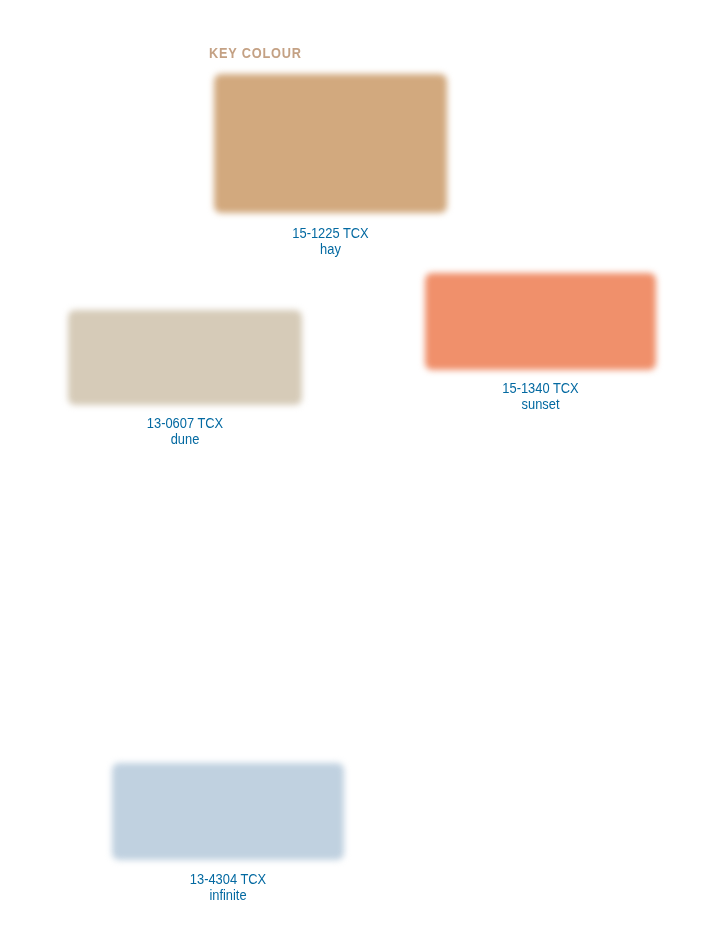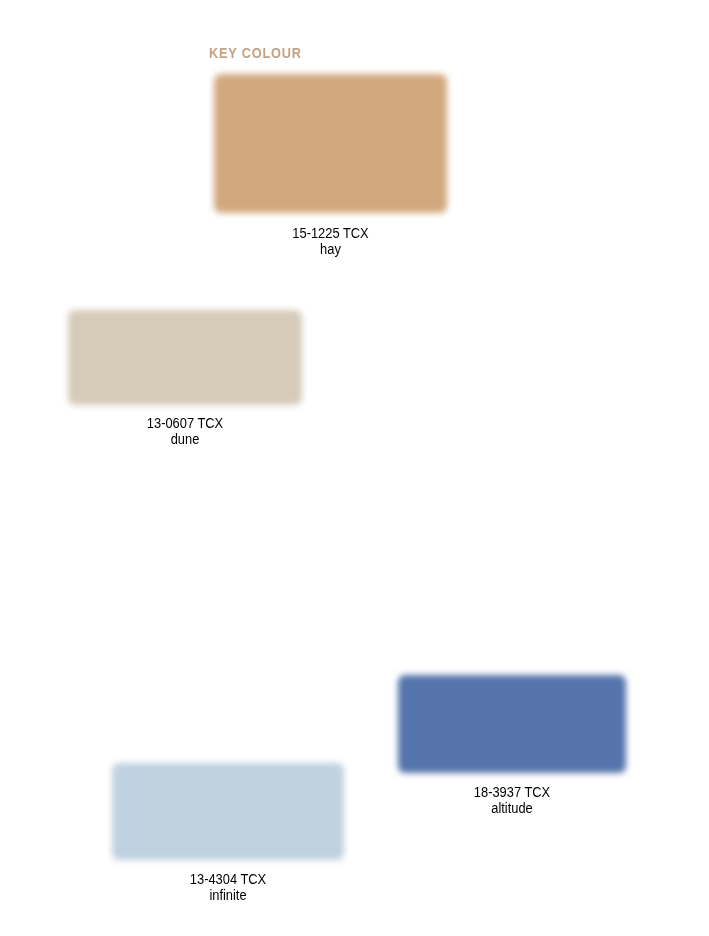--- a/index.html
+++ b/index.html
@@ -56,21 +56,21 @@
     bottom: 3px;
     border-radius: 5px;
     background: inherit;
     filter: none;
   }
 
   .swatch-caption {
     position: absolute;
     width: 100%;
     text-align: center;
-    color: #000000;
+    color: #0369a1;
     font-family: "Liberation Sans Narrow", "Liberation Sans", sans-serif;
     font-size: 14px;
     line-height: 15.5px;
     white-space: nowrap;
   }
   .swatch-caption .code {
     display: block;
     transform: scaleX(0.92);
   }
   .swatch-caption .name {
@@ -92,25 +92,25 @@
         <span class="name">hay</span>
       </div>
     </div>
     <div class="swatch-group" style="left: 68px; top: 310px; width: 234px; height: 95px;">
       <div class="swatch-chip" style="background: rgb(214, 203, 184);"></div>
       <div class="swatch-caption" style="top: 106px;">
         <span class="code">13-0607 TCX</span>
         <span class="name">dune</span>
       </div>
     </div>
-    <div class="swatch-group" style="left: 398px; top: 675px; width: 228px; height: 98px;">
-      <div class="swatch-chip" style="background: rgb(85, 116, 172);"></div>
-      <div class="swatch-caption" style="top: 110px;">
-        <span class="code">18-3937 TCX</span>
-        <span class="name">altitude</span>
+    <div class="swatch-group" style="left: 425px; top: 273px; width: 231px; height: 97px;">
+      <div class="swatch-chip" style="background: rgb(240, 144, 107);"></div>
+      <div class="swatch-caption" style="top: 108px;">
+        <span class="code">15-1340 TCX</span>
+        <span class="name">sunset</span>
       </div>
     </div>
     <div class="swatch-group" style="left: 112px; top: 763px; width: 232px; height: 97px;">
       <div class="swatch-chip" style="background: rgb(192, 209, 224);"></div>
       <div class="swatch-caption" style="top: 109px;">
         <span class="code">13-4304 TCX</span>
         <span class="name">infinite</span>
       </div>
     </div>
   </div>

